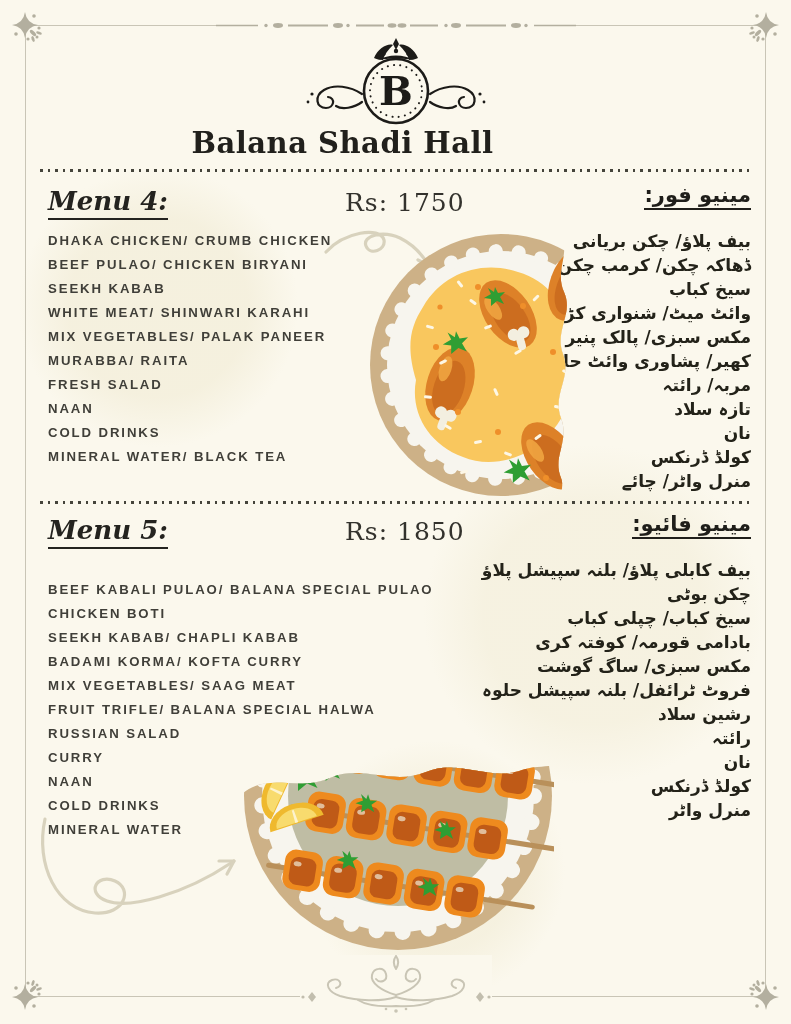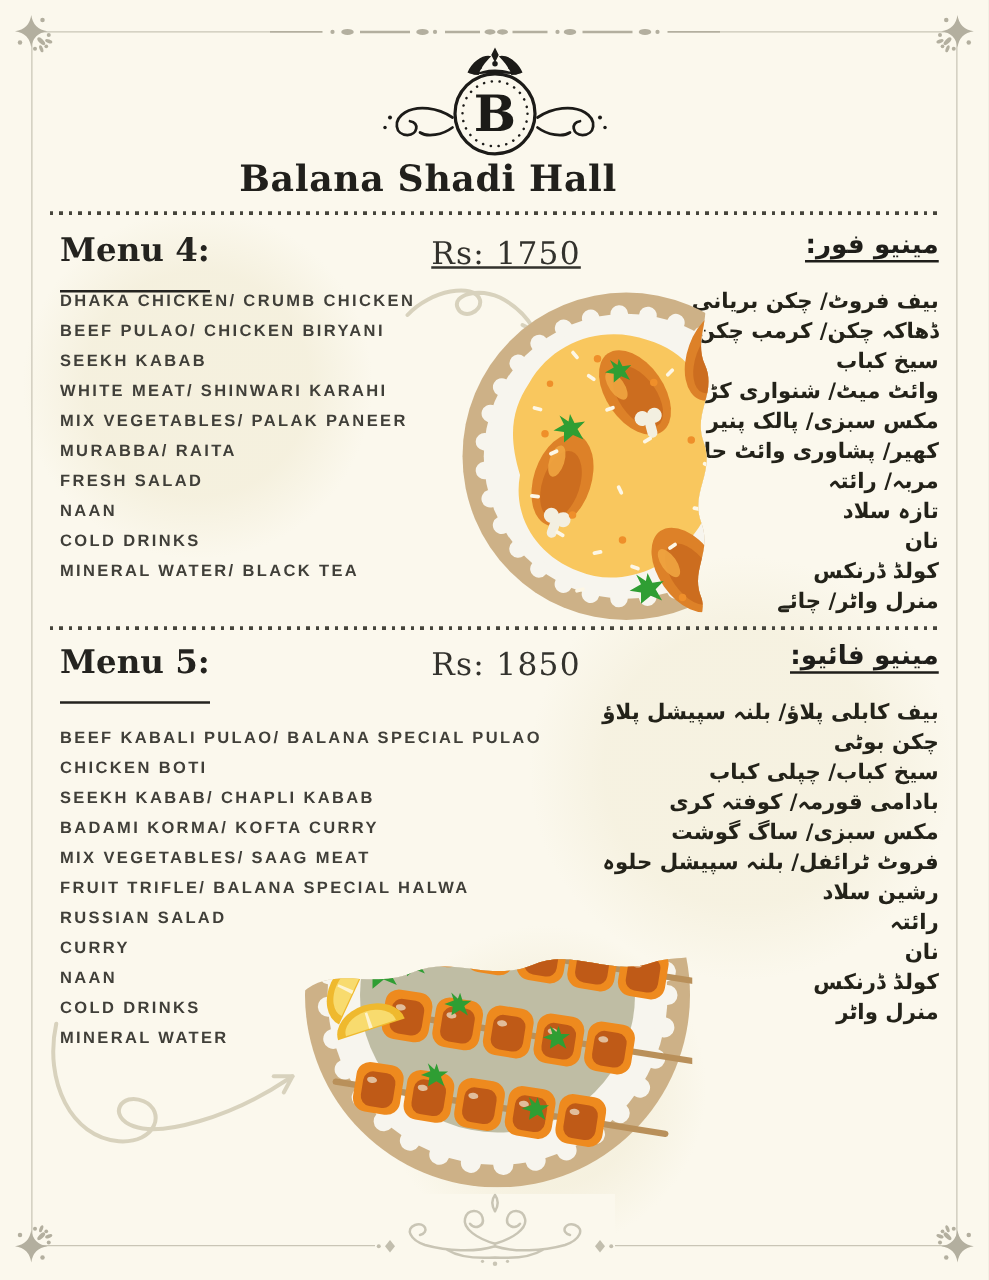--- a/index.html
+++ b/index.html
@@ -24,21 +24,21 @@
 
   .logo{position:absolute;left:266px;top:36px;}
   .brand-title{position:absolute;left:0;top:126px;width:685px;text-align:center;
     font-family:"DejaVu Serif", serif;font-weight:bold;font-size:29px;letter-spacing:.5px;color:#21201c;}
 
   .dotline{position:absolute;left:40px;width:711px;height:3px;
     background-image:repeating-linear-gradient(90deg,#45443b 0 2.6px,transparent 2.6px 7.6px);}
   .sep1{top:169px;} .sep2{top:501px;}
 
   .menu-title{position:absolute;font-family:"DejaVu Serif", serif;font-weight:bold;font-size:26px;color:#24231f;
-    border-bottom:2.5px solid #24231f;padding-bottom:16px;}
+    border-bottom:2.5px solid #24231f;padding-bottom:2px;font-style:italic;}
   .menu-price{position:absolute;font-family:"DejaVu Serif", serif;font-weight:500;font-size:25px;color:#33322d;letter-spacing:1px;}
   .menu-title-ur{position:absolute;right:40px;direction:rtl;font-family:"DejaVu Sans", sans-serif;
     font-weight:bold;font-size:21px;color:#1f1e1a;border-bottom:2.5px solid #1f1e1a;padding-bottom:1px;}
 
   .items-en{position:absolute;left:48px;}
   .items-en div{height:24px;line-height:24px;font-size:13.2px;font-weight:600;letter-spacing:1.9px;color:#403f39;white-space:nowrap;}
   .items-ur{position:absolute;right:40px;text-align:right;direction:rtl;}
   .items-ur div{height:24px;line-height:24px;font-size:17px;font-weight:600;color:#232219;white-space:nowrap;font-family:"DejaVu Sans", sans-serif;}
 
   .illus{position:absolute;}
@@ -155,38 +155,38 @@
       <circle cx="214" cy="58" r="1.6" fill="#1c1b18" stroke="none"></circle>
       <circle cx="218" cy="66" r="1.4" fill="#1c1b18" stroke="none"></circle>
     </g>
   </svg>
 
   <div class="brand-title">Balana Shadi Hall</div>
 
   <div class="dotline sep1"></div>
 
   <div class="menu-title" style="left:48px;top:186px;">Menu 4:</div>
-  <div class="menu-price" style="left:345px;top:188px;text-decoration:underline;">Rs: 1750</div>
+  <div class="menu-price" style="left:345px;top:188px;">Rs: 1750</div>
   <div class="menu-title-ur" style="top:183px;">مینیو فور:</div>
 
   <div class="items-en" style="top:229px;">
     <div>DHAKA CHICKEN/ CRUMB CHICKEN</div>
     <div>BEEF PULAO/ CHICKEN BIRYANI</div>
     <div>SEEKH KABAB</div>
     <div>WHITE MEAT/ SHINWARI KARAHI</div>
     <div>MIX VEGETABLES/ PALAK PANEER</div>
     <div>MURABBA/ RAITA</div>
     <div>FRESH SALAD</div>
     <div>NAAN</div>
     <div>COLD DRINKS</div>
     <div>MINERAL WATER/ BLACK TEA</div>
   </div>
 
   <div class="items-ur" style="top:229px;">
-    <div>بیف فروٹ/ چکن بریانی</div>
+    <div>بیف پلاؤ/ چکن بریانی</div>
     <div>ڈھاکہ چکن/ کرمب چکن</div>
     <div>سیخ کباب</div>
     <div>وائٹ میٹ/ شنواری کڑاہی</div>
     <div>مکس سبزی/ پالک پنیر</div>
     <div>کھیر/ پشاوری وائٹ حلوہ</div>
     <div>مربہ/ رائتہ</div>
     <div>تازہ سلاد</div>
     <div>نان</div>
     <div>کولڈ ڈرنکس</div>
     <div>منرل واٹر/ چائے</div>

